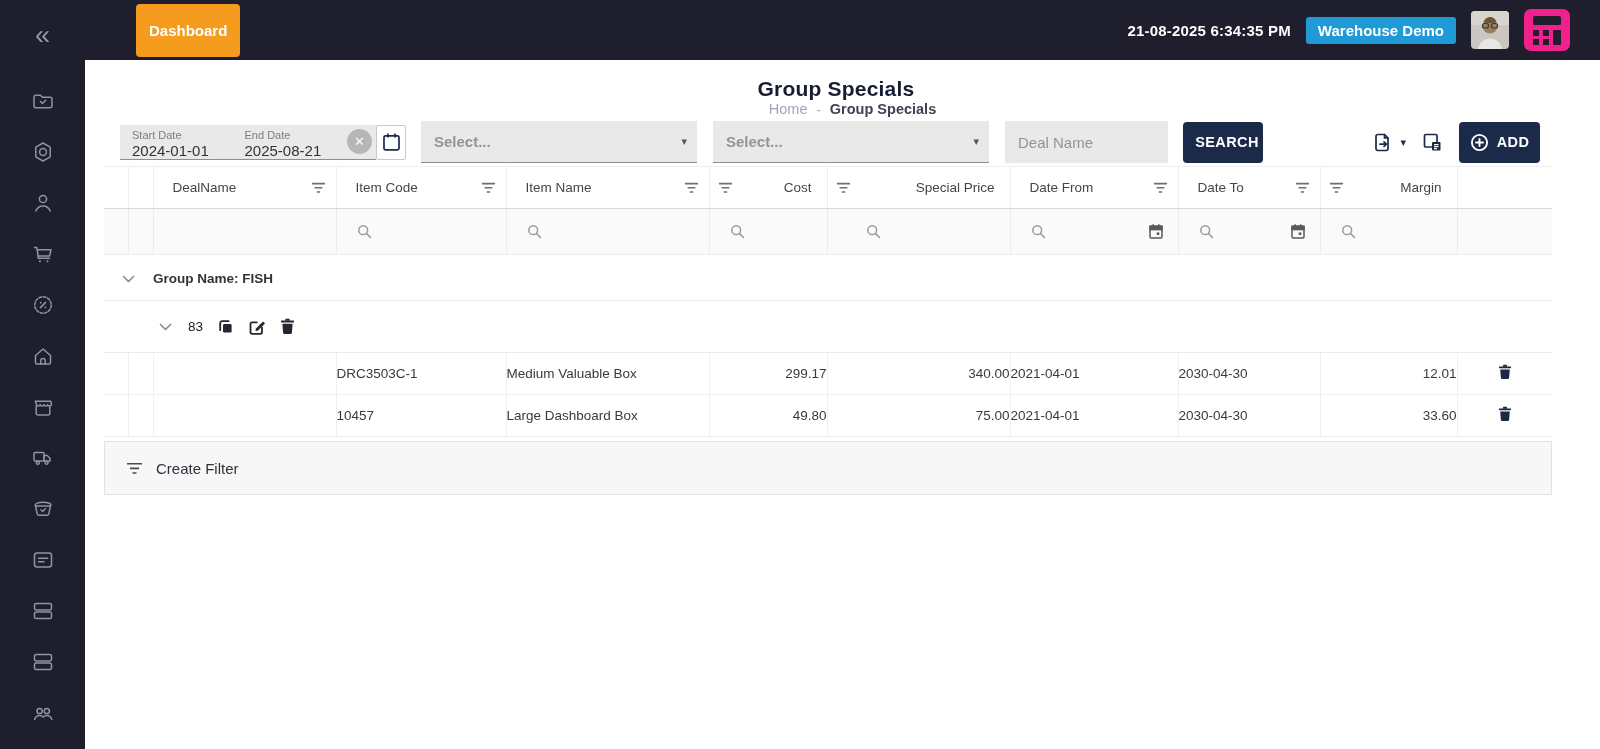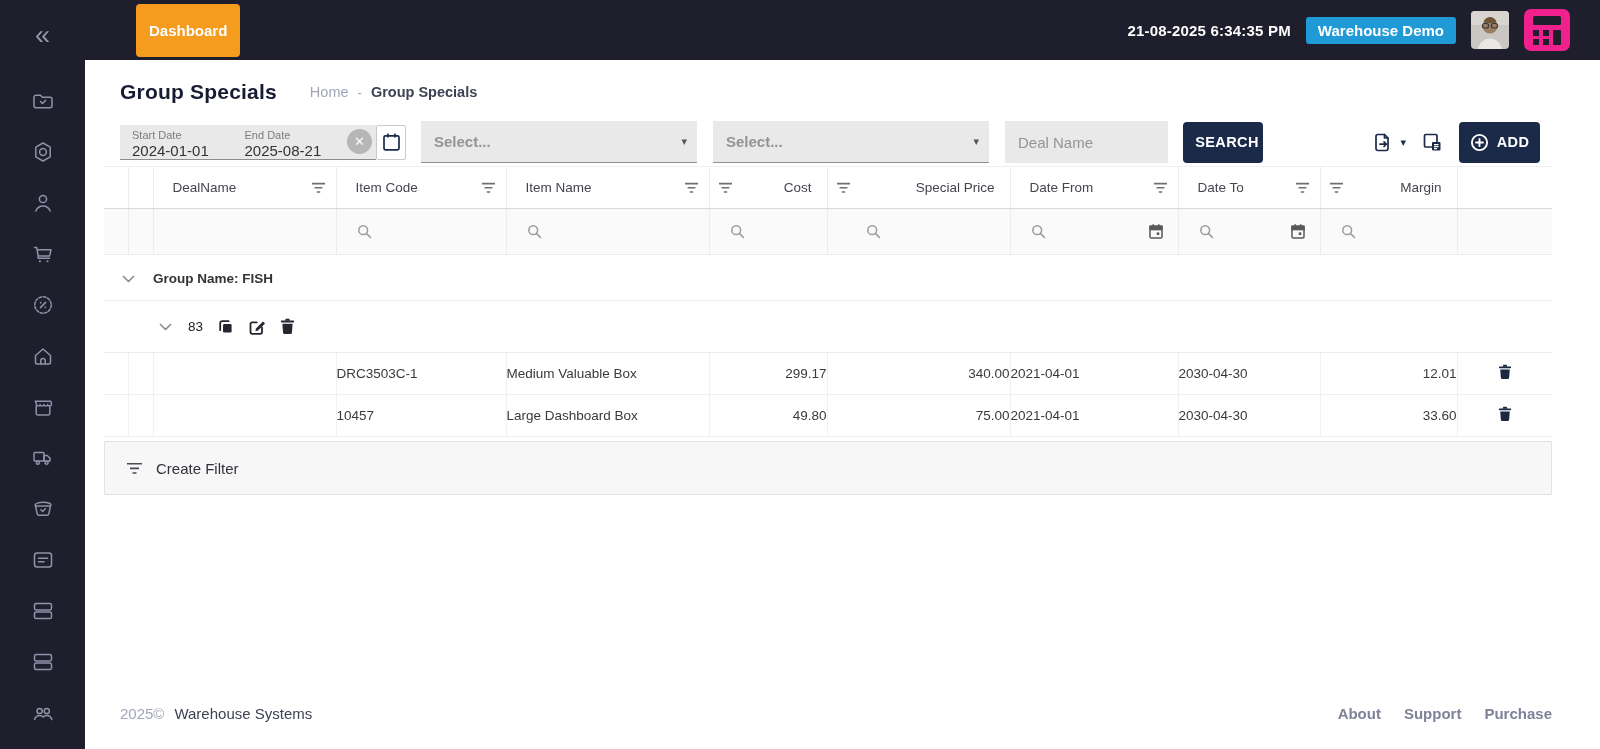--- a/index.html
+++ b/index.html
@@ -38,21 +38,21 @@
   .datetime { color:#fdfdfd; font-size:15px; font-weight:600; letter-spacing:.2px; }
   .company-badge {
     background:#1f9ad6; color:#fff; font-size:15px; font-weight:bold;
     padding:5px 12px; border-radius:3px; cursor:pointer;
   }
   .avatar { width:38px; height:38px; border-radius:4px; overflow:hidden; cursor:pointer; }
   .brand-logo { width:46px; height:42px; cursor:pointer; }
 
   
   .content { flex:1; position:relative; background:#fff; padding:0 48px 0 19px; }
-  .page-head { display:flex; align-items:center; margin:17px 0 0 16px; height:30px; }
+  .page-head { display:flex; align-items:center; margin:17px 0 0 16px; height:30px;flex-direction:column; }
   .page-title { font-size:21px; font-weight:bold; color:#181c32; margin:0; letter-spacing:.2px; }
   .breadcrumb { margin-left:33px; font-size:14.5px; display:flex; align-items:center; gap:9px; }
   .crumb-home { color:#a1a5b7; text-decoration:none; cursor:pointer; }
   .crumb-sep { color:#a1a5b7; font-size:13px; }
   .crumb-current { color:#3f4254; font-weight:600; }
 
   
   .toolbar { margin:14px 0 2px 16px; display:flex; align-items:center; height:42px; padding-right:12px; }
   .field { background:#e9e9e9; border-bottom:1px solid #8e8e8e; height:42px; }
   .daterange { display:flex; align-items:stretch; width:286px; }
@@ -609,25 +609,16 @@
       </tbody>
         </table>
 
       <div class="create-filter">
         <svg width="17" height="13" viewBox="0 0 17 13" fill="none" stroke="#4a4a55" stroke-width="1.6">
             <path d="M1 1.8h15M4 6.4h9M6.5 11h4"></path>
           </svg>
         <span>Create Filter</span>
       </div>
 
-      <footer class="footer">
-        <span class="year">2025©</span>
-        <span class="company">Warehouse Systems</span>
-        <span class="links">
-          <a>About</a>
-          <a>Support</a>
-          <a>Purchase</a>
-        </span>
-      </footer>
 
     </div>
   </div>
 </div>
 
 </body></html>

